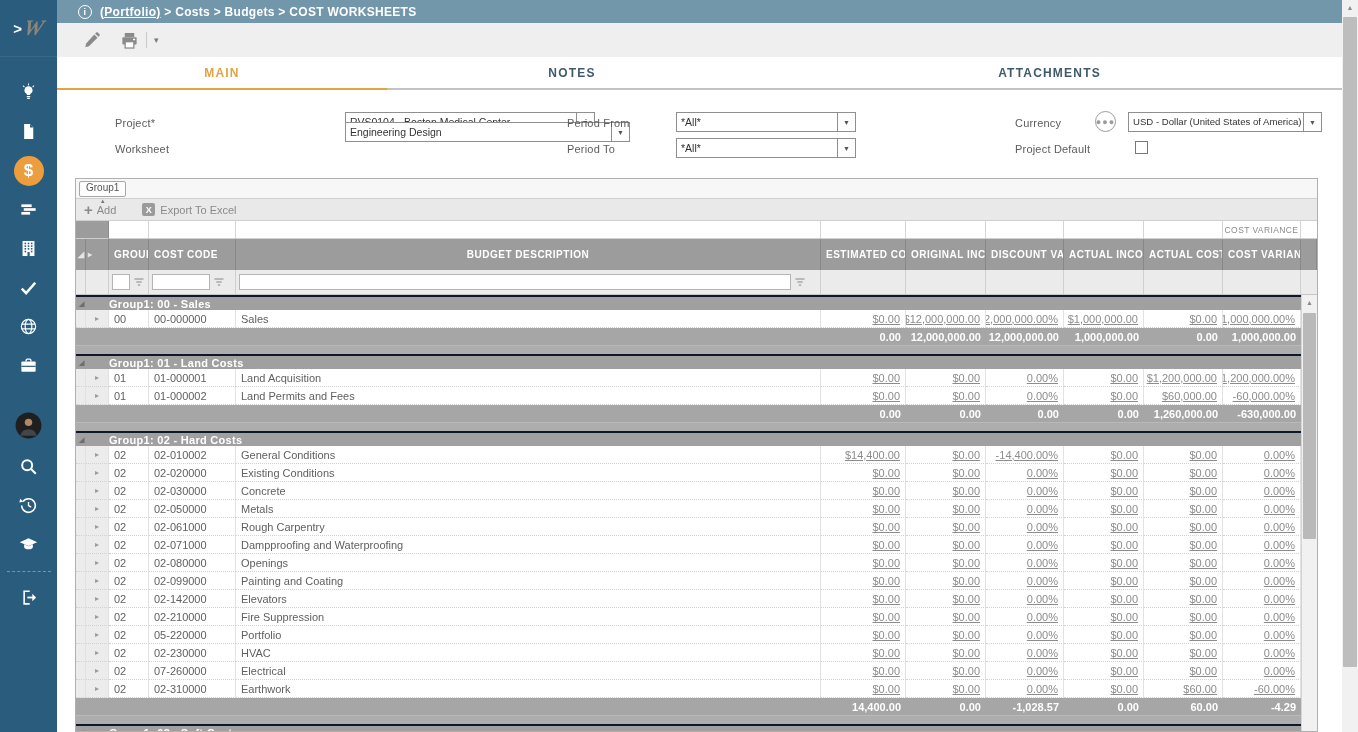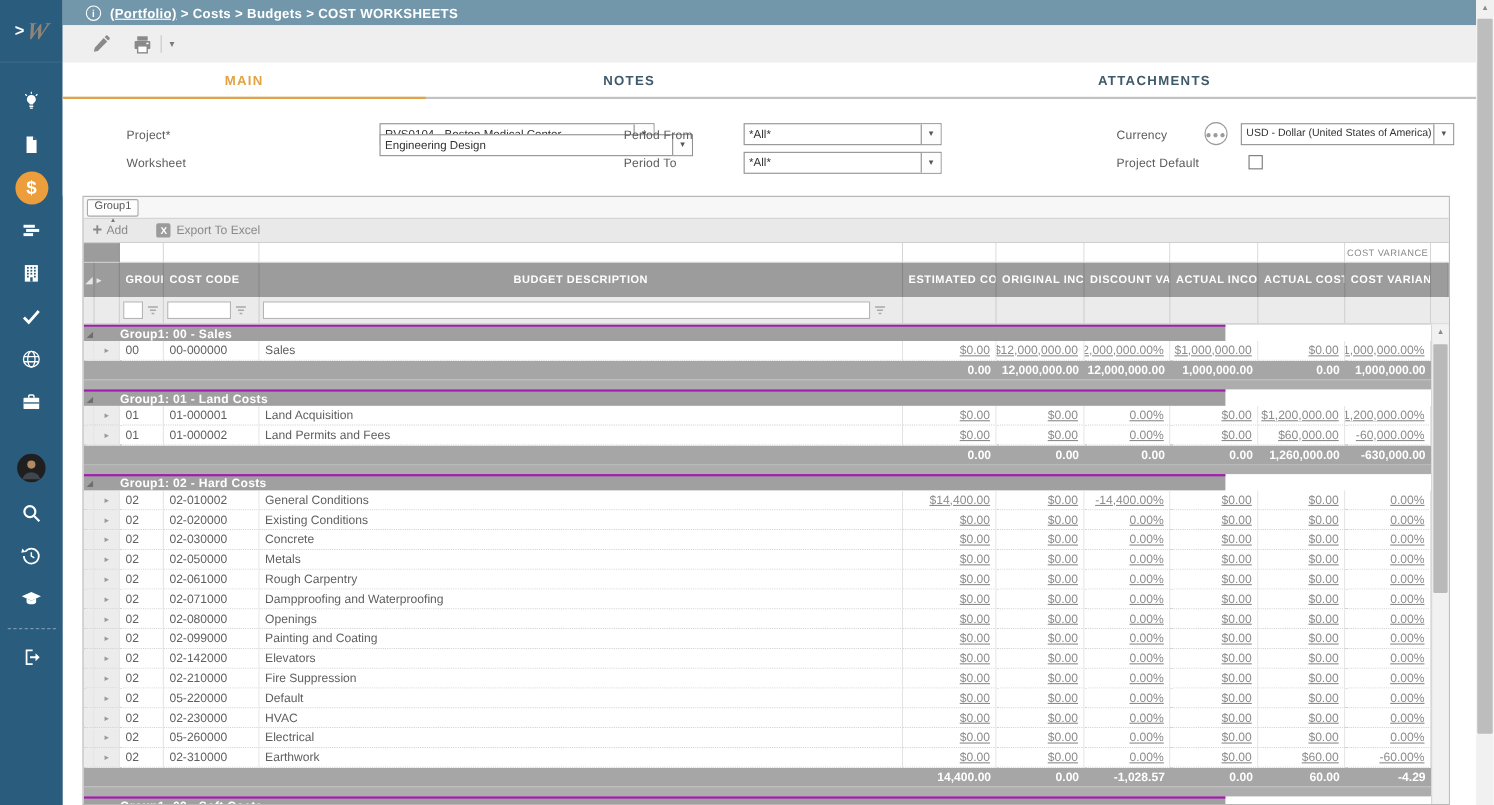--- a/index.html
+++ b/index.html
@@ -91,22 +91,22 @@
   .head-row .c-desc { justify-content:center; padding-left:0; }
 
   .filt-row { height:25px; background:#ebebeb; border-bottom:1px solid #c7c7c7; }
   .filt-row .cell { display:flex; align-items:center; gap:3px; padding:0 3px; border-right-color:#d0d0d0; }
   .filt-row input { height:16px; border:1px solid #b5b5b5; background:#fff; font-size:10px; padding:0 2px;
     min-width:0; }
   svg.flt { width:12px; height:12px; flex:0 0 auto; }
 
   .grid-body { position:relative; height:438px; overflow:hidden; }
 
-  .grp-row { height:15px; background:#A0A0A0; border-top:2px solid #a21caf; color:#fff; font-size:11px;
-    font-weight:bold; letter-spacing:.3px; display:flex; align-items:center; cursor:pointer; width:1038px; }
+  .grp-row { height:15px; background:#A0A0A0; border-top:2px solid #0f172a; color:#fff; font-size:11px;
+    font-weight:bold; letter-spacing:.3px; display:flex; align-items:center; cursor:pointer; width:1225px; }
   .grp-row .tri { width:33px; font-size:7px; color:#6e6e6e; padding-left:3px; }
   .data-row { height:18px; width:1225px; }
   .data-row .cell { font-size:11px; color:#5f5f5f; display:flex; align-items:center; padding:0 5px;
     border-right-color:#e2e2e2; border-bottom:1px dotted #d2d2d2; background:#fff; }
   .data-row .gut { background:#ececec; padding:0; }
   .data-row .arr { background:#ececec; justify-content:center; color:#9a9a9a; font-size:8px; cursor:pointer; }
   .data-row .num { justify-content:flex-end; }
   .data-row .num span { color:#8c8c8c; text-decoration:underline; cursor:pointer; }
   .sum-row { height:17px; background:#A6A6A6; width:1225px; }
   .sum-row .cell { border-right:none; color:#fff; font-size:11px; font-weight:bold; display:flex;
@@ -757,21 +757,21 @@
           </div>
           <div class="cell num" style="width: 78px;">
             <span>0.00%</span>
           </div>
         </div>
         <div class="row data-row">
           <div class="cell gut" style="width: 10px;"></div>
           <div class="cell arr" style="width: 23px;">▸</div>
           <div class="cell" style="width: 40px;">02</div>
           <div class="cell" style="width: 87px;">05-220000</div>
-          <div class="cell" style="width: 585px;">Default</div>
+          <div class="cell" style="width: 585px;">Portfolio</div>
           <div class="cell num" style="width: 85px;">
             <span>$0.00</span>
           </div>
           <div class="cell num" style="width: 80px;">
             <span>$0.00</span>
           </div>
           <div class="cell num" style="width: 78px;">
             <span>0.00%</span>
           </div>
           <div class="cell num" style="width: 80px;">
@@ -806,21 +806,21 @@
             <span>$0.00</span>
           </div>
           <div class="cell num" style="width: 78px;">
             <span>0.00%</span>
           </div>
         </div>
         <div class="row data-row">
           <div class="cell gut" style="width: 10px;"></div>
           <div class="cell arr" style="width: 23px;">▸</div>
           <div class="cell" style="width: 40px;">02</div>
-          <div class="cell" style="width: 87px;">05-260000</div>
+          <div class="cell" style="width: 87px;">07-260000</div>
           <div class="cell" style="width: 585px;">Electrical</div>
           <div class="cell num" style="width: 85px;">
             <span>$0.00</span>
           </div>
           <div class="cell num" style="width: 80px;">
             <span>$0.00</span>
           </div>
           <div class="cell num" style="width: 78px;">
             <span>0.00%</span>
           </div>

